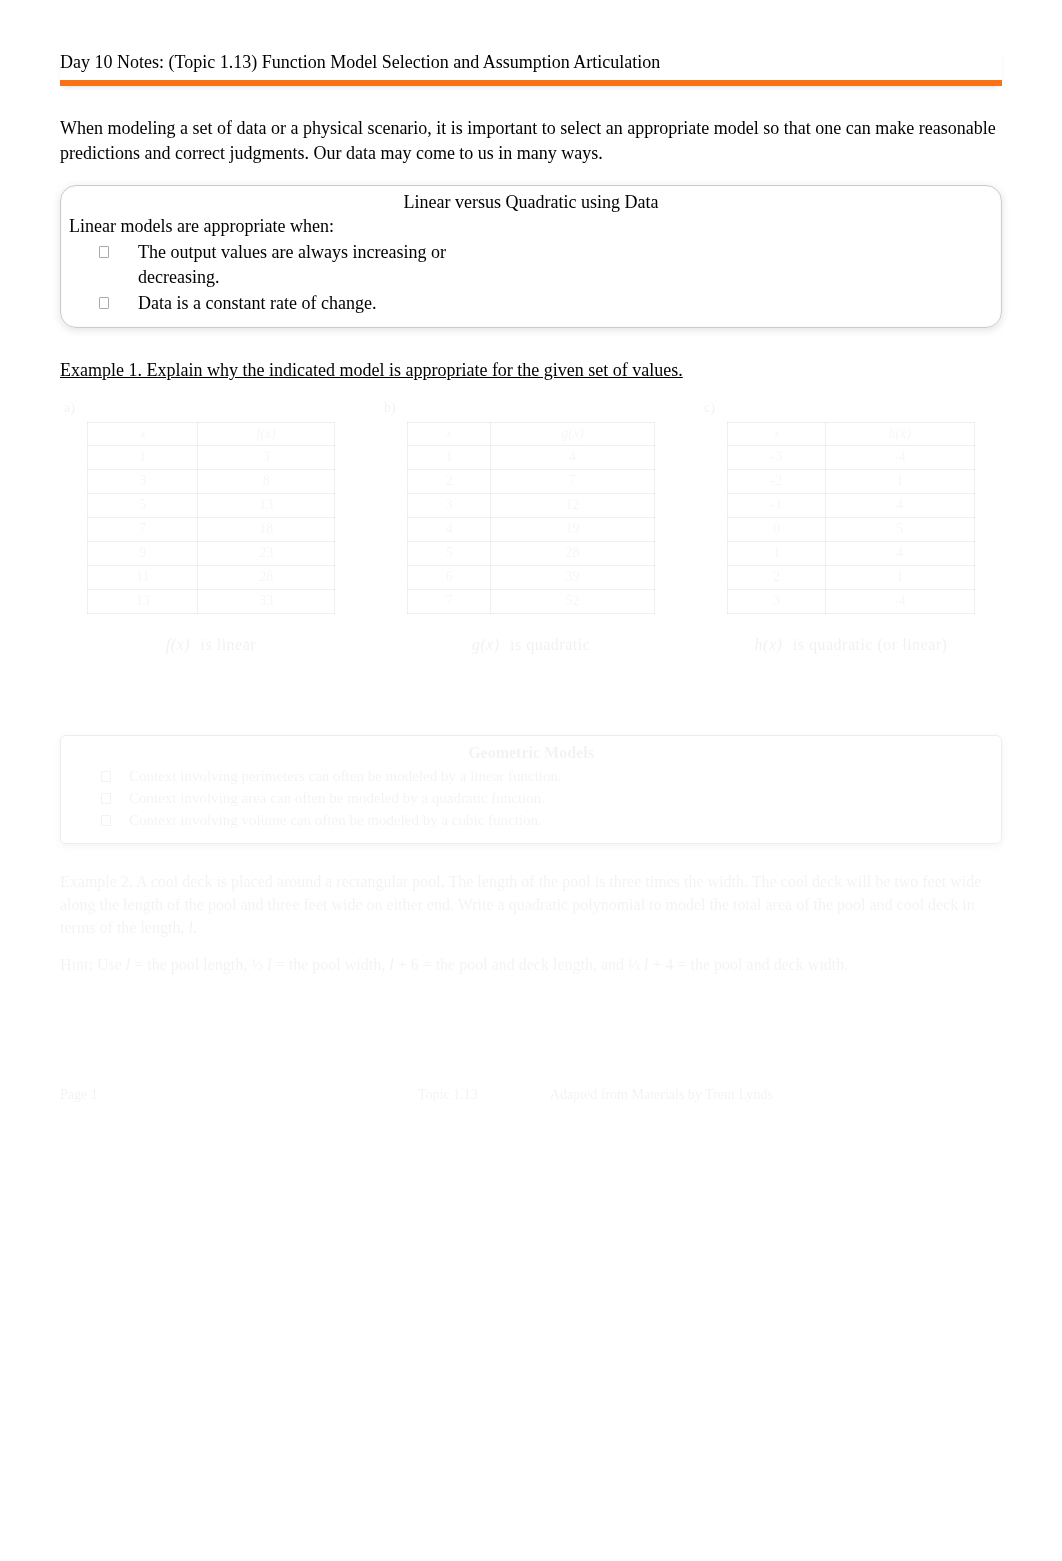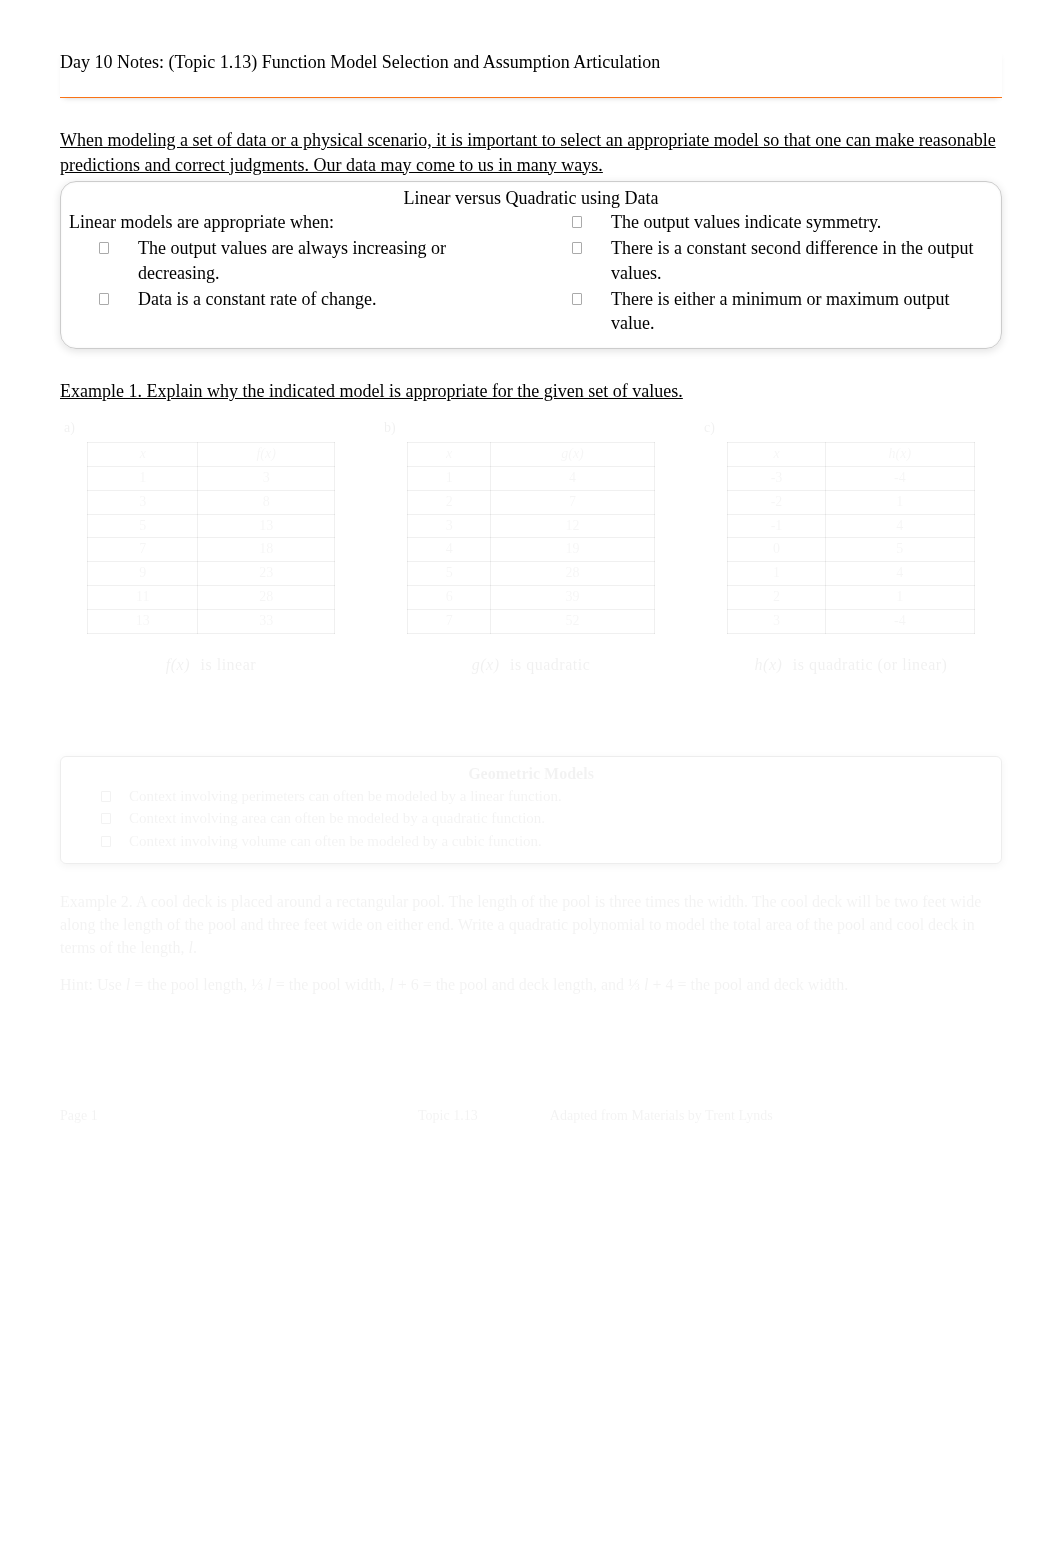--- a/index.html
+++ b/index.html
@@ -7,28 +7,27 @@
     font-family: "Times New Roman", Times, serif;
     font-size: 18px;
     color: #000;
     background: #fff;
     width: 1062px;
     padding: 50px 60px 30px 60px;
     line-height: 1.35;
   }
   .page-title {
     font-size: 18px;
-    padding-bottom: 23px;
-    border-bottom: 1px solid #f97316;
+    padding-bottom: 6px;
+    border-bottom: 6px solid #f97316;
     box-shadow: 0 3px 6px -4px rgba(0,0,0,0.25);
     margin-bottom: 30px;
   }
   .intro {
-    margin-bottom: 4px;
-    text-decoration: underline;
+    margin-bottom: 20px;
   }
   .compare-box {
     border: 1px solid #ccc;
     border-radius: 16px;
     box-shadow: 0 2px 8px rgba(0,0,0,0.12), inset 0 0 3px rgba(0,0,0,0.05);
     padding: 4px 8px 10px 8px;
     margin-bottom: 30px;
   }
   .compare-title {
     text-align: center;
@@ -168,25 +167,20 @@
   <div class="compare-title">Linear versus Quadratic using Data</div>
   <div class="compare-cols">
     <div class="compare-col">
       <div class="compare-col-head">Linear models are appropriate when:</div>
       <ul class="bullets">
         <li>The output values are always increasing or decreasing.</li>
         <li>Data is a constant rate of change.</li>
       </ul>
     </div>
     <div class="compare-col">
-      <ul class="bullets">
-        <li>The output values indicate symmetry.</li>
-        <li>There is a constant second difference in the output values.</li>
-        <li>There is either a minimum or maximum output value.</li>
-      </ul>
     </div>
   </div>
 </div>
 
 <p class="example-prompt">Example 1. Explain why the indicated model is appropriate for the given set of values.</p>
 
 <div class="tables-row">
 
   <div class="table-block">
     <div class="table-label">a)</div>

